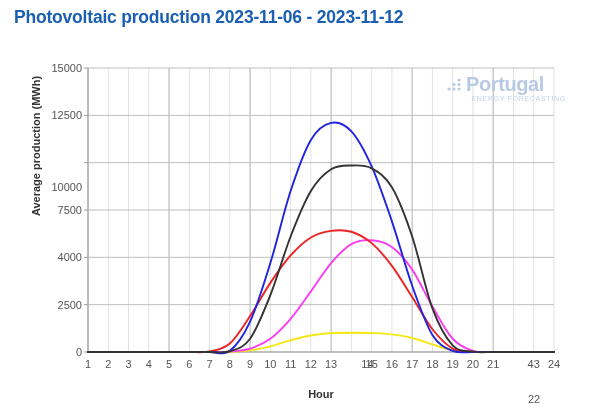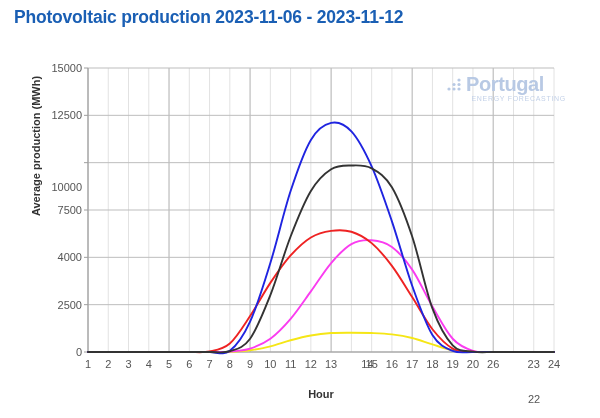--- a/index.html
+++ b/index.html
@@ -250,17 +250,17 @@
     <div class="xtick-label" style="left: 290.609px;">11</div>
     <div class="xtick-label" style="left: 310.87px;">12</div>
     <div class="xtick-label" style="left: 331.13px;">13</div>
     <div class="xtick-label" style="left: 351.391px; margin-left: 16px;">14</div>
     <div class="xtick-label" style="left: 371.652px;">15</div>
     <div class="xtick-label" style="left: 391.913px;">16</div>
     <div class="xtick-label" style="left: 412.174px;">17</div>
     <div class="xtick-label" style="left: 432.435px;">18</div>
     <div class="xtick-label" style="left: 452.696px;">19</div>
     <div class="xtick-label" style="left: 472.957px;">20</div>
-    <div class="xtick-label" style="left: 493.217px;">26</div>
+    <div class="xtick-label" style="left: 493.217px;">21</div>
     <div class="xtick-label" style="left: 534px; margin-top: 35px;">22</div>
-    <div class="xtick-label" style="left: 533.739px;">23</div>
+    <div class="xtick-label" style="left: 533.739px;">43</div>
     <div class="xtick-label" style="left: 554px;">24</div>
   </div>
 
 </body></html>

